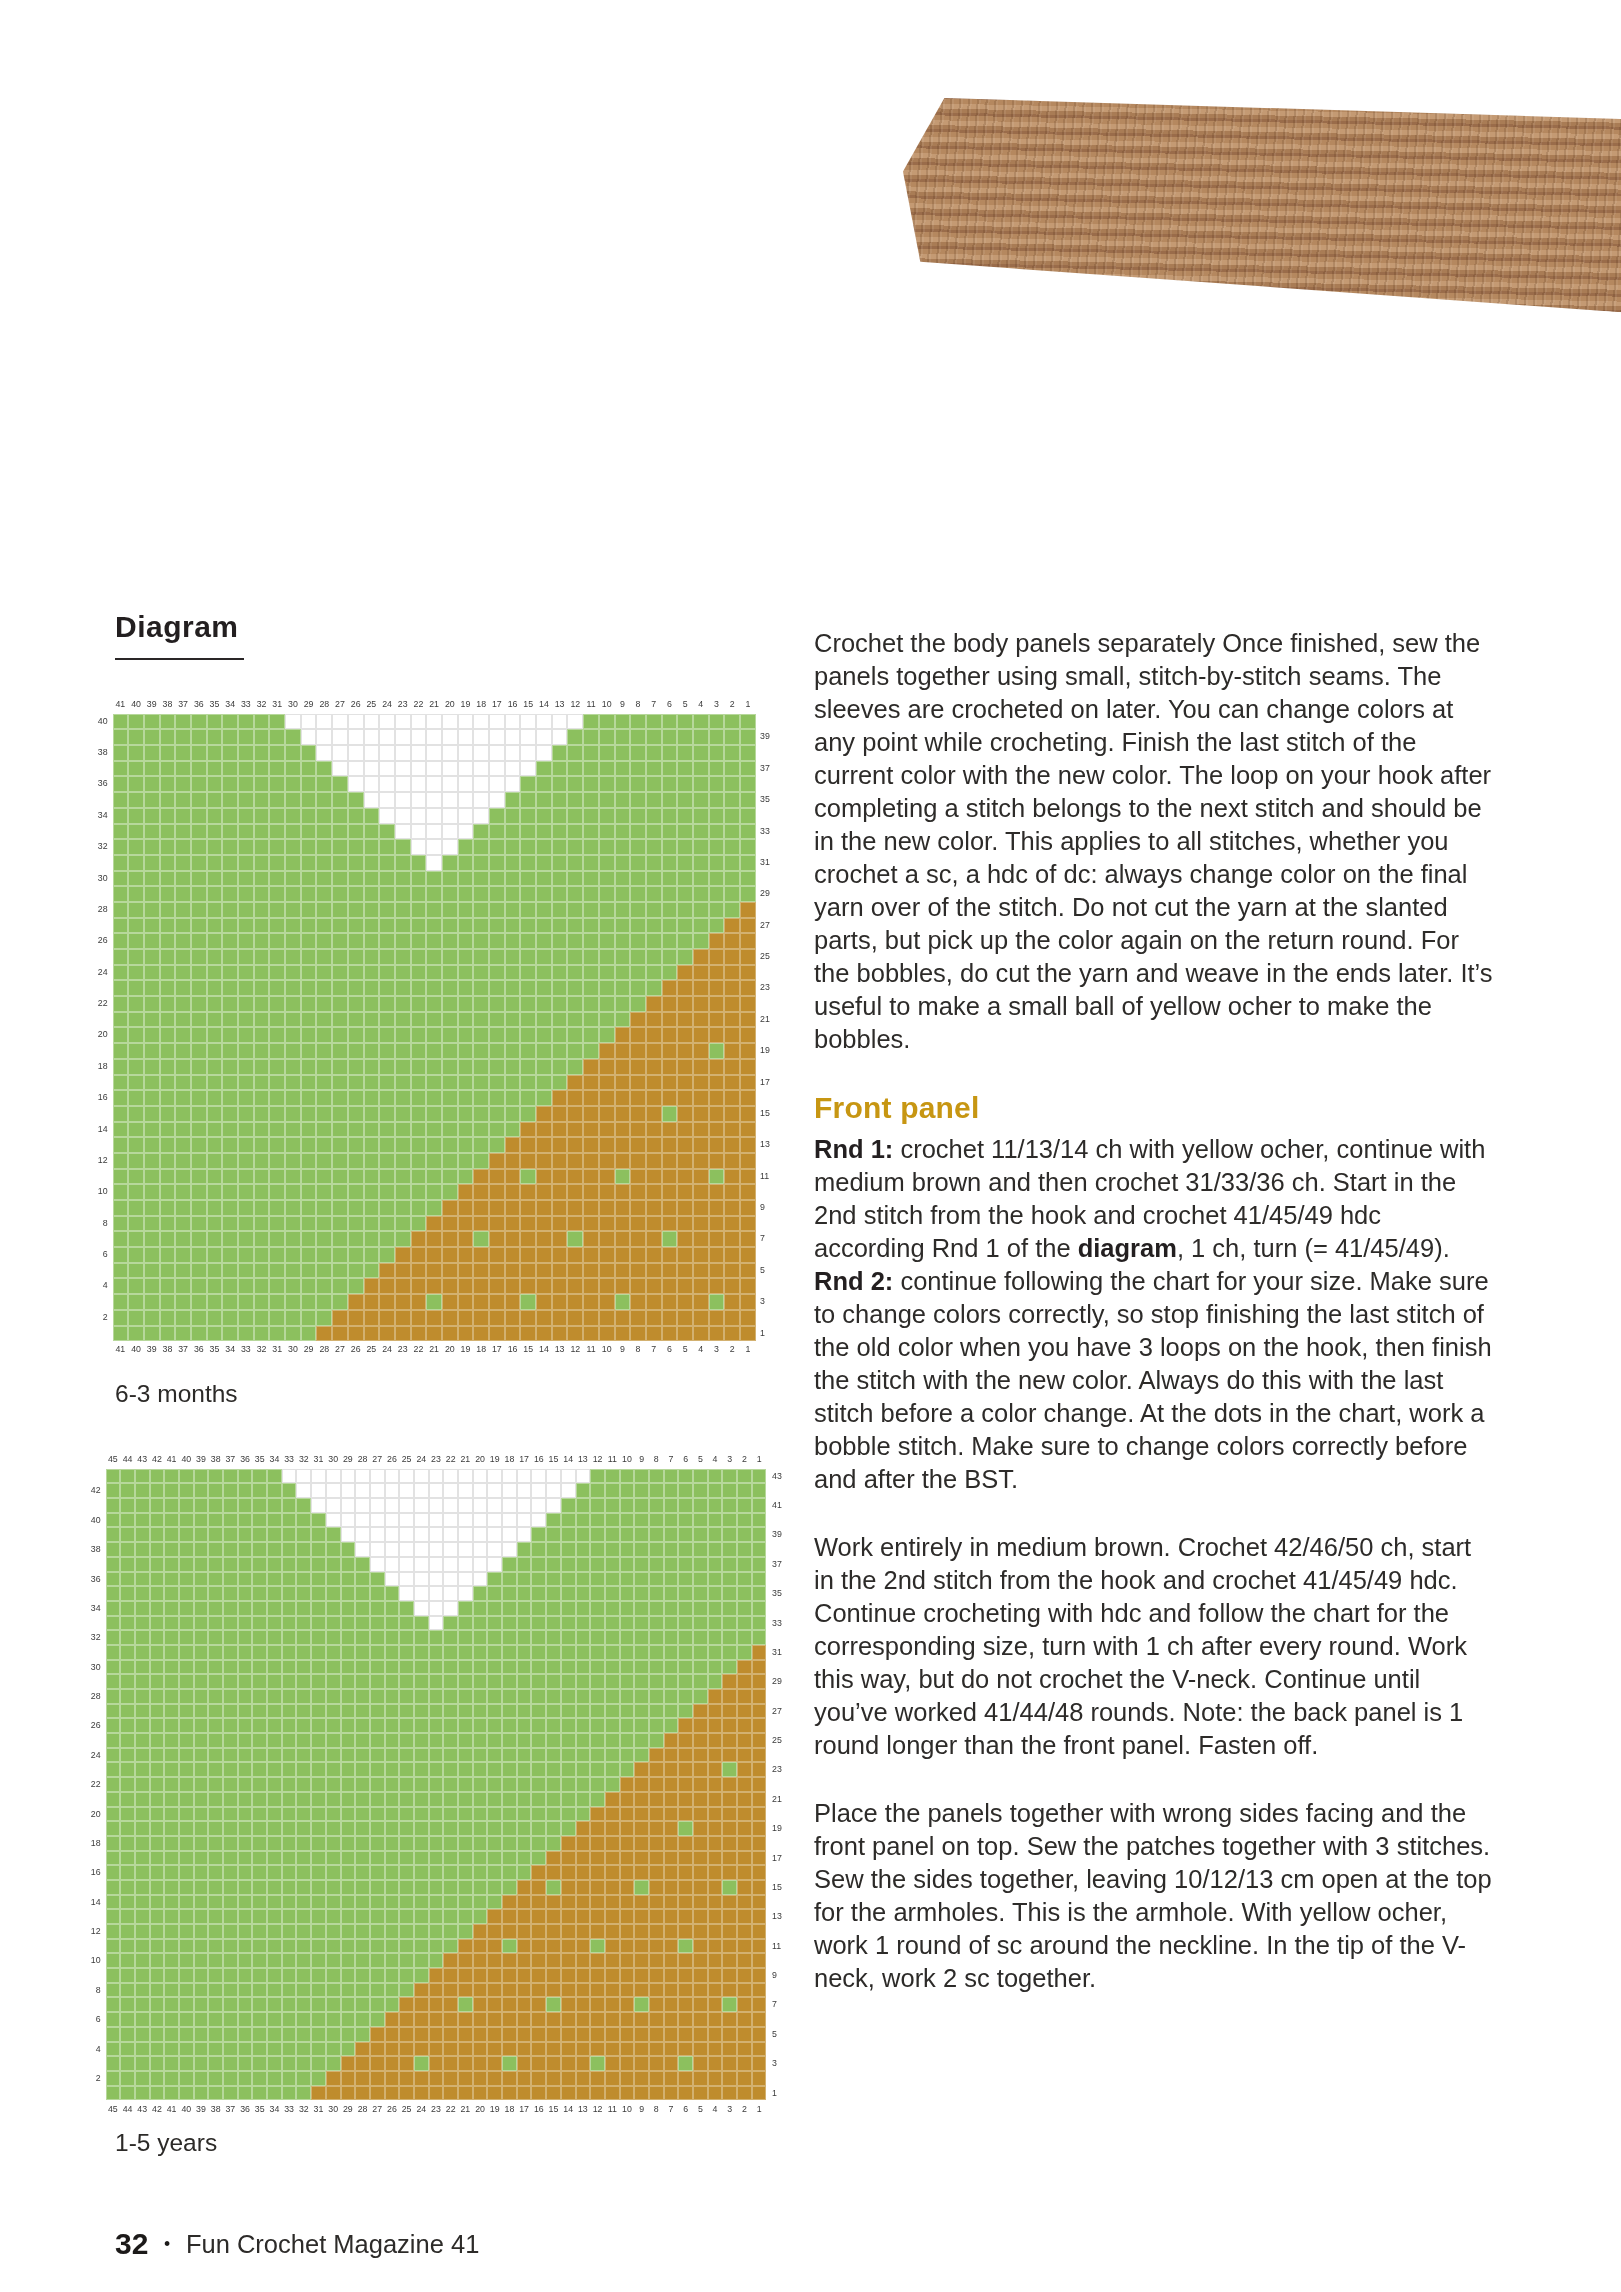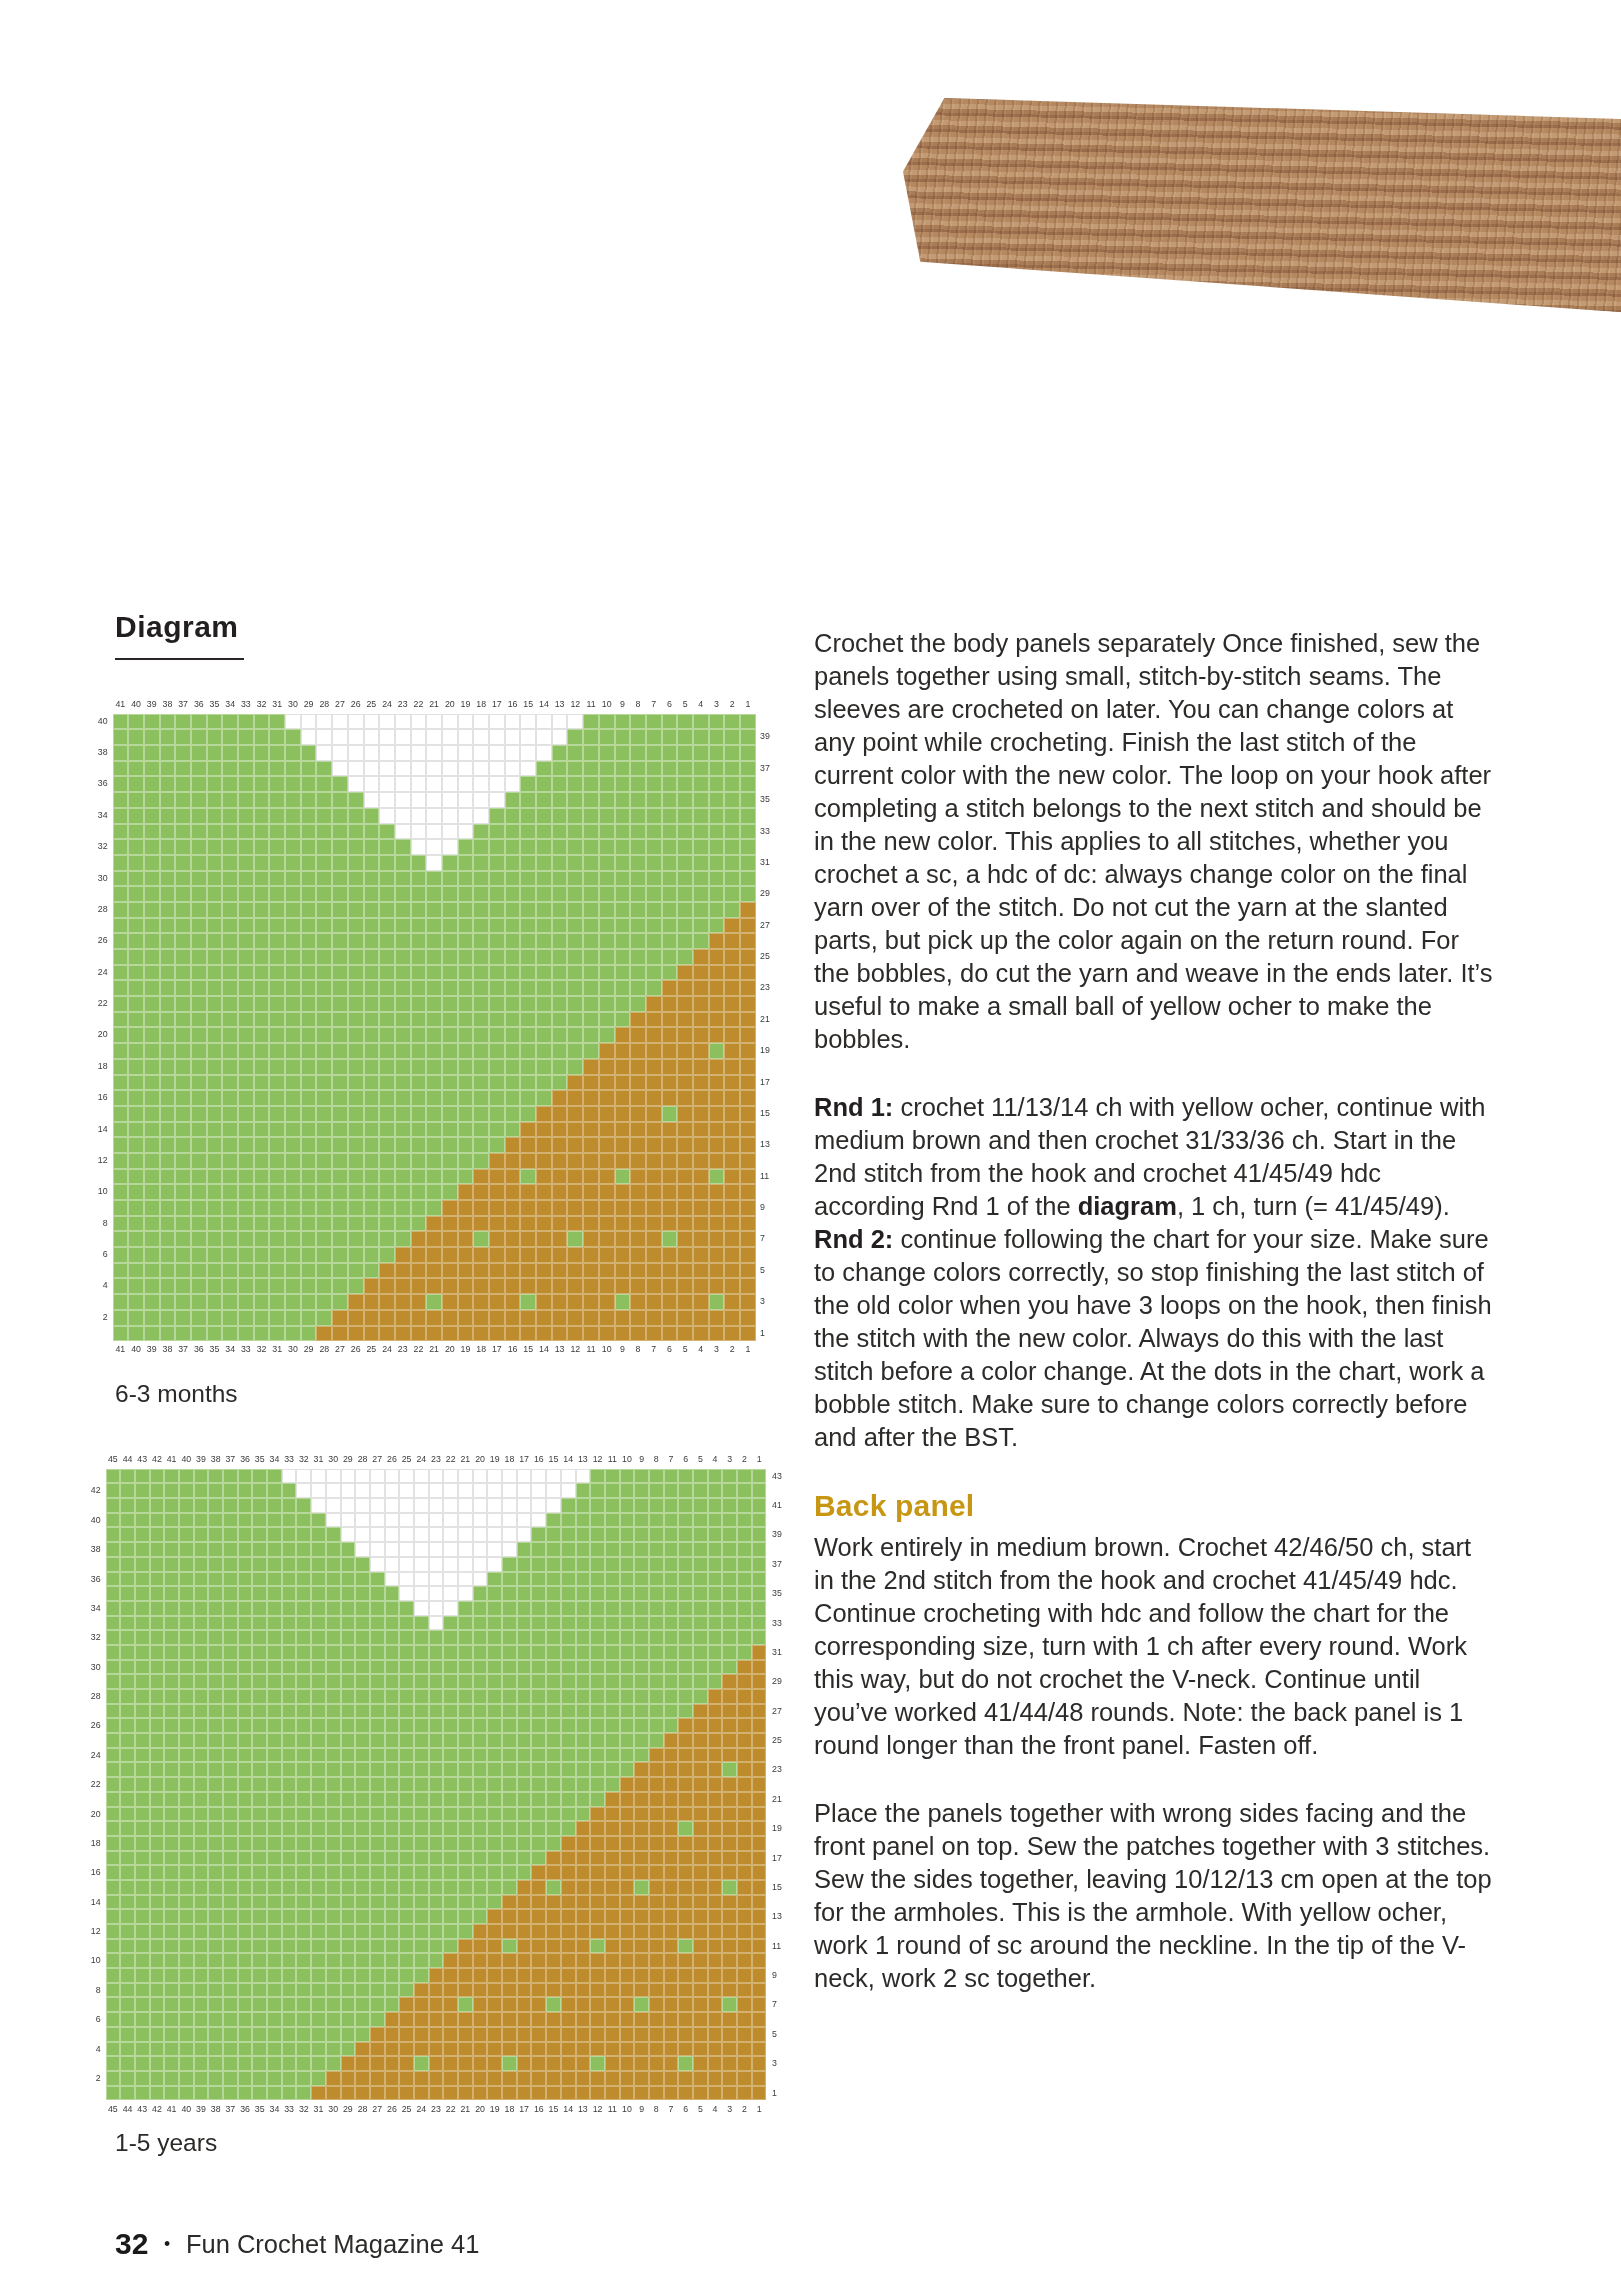--- a/index.html
+++ b/index.html
@@ -4030,25 +4030,25 @@
       <div class="cell ochre"></div>
     </div>
   </div>
 <div class="chart-caption" id="caption2">1-5 years</div>
 
 <div class="instructions">
   <section>
     <p><span>Crochet the body panels separately Once finished, sew the panels together using small, stitch-by-stitch seams. The sleeves are crocheted on later. You can change colors at any point while crocheting. Finish the last stitch of the current color with the new color. The loop on your hook after completing a stitch belongs to the next stitch and should be in the new color. This applies to all stitches, whether you crochet a sc, a hdc of dc: always change color on the final yarn over of the stitch. Do not cut the yarn at the slanted parts, but pick up the color again on the return round. For the bobbles, do cut the yarn and weave in the ends later. It’s useful to make a small ball of yellow ocher to make the bobbles.</span></p>
   </section>
   <section>
+    <h3>Front panel</h3>
     <p><strong>Rnd 1:</strong><span> crochet 11/13/14 ch with yellow ocher, continue with medium brown and then crochet 31/33/36 ch. Start in the 2nd stitch from the hook and crochet 41/45/49 hdc according Rnd 1 of the </span><strong>diagram</strong><span>, 1 ch, turn (= 41/45/49).</span></p>
     <p><strong>Rnd 2:</strong><span> continue following the chart for your size. Make sure to change colors correctly, so stop finishing the last stitch of the old color when you have 3 loops on the hook, then finish the stitch with the new color. Always do this with the last stitch before a color change. At the dots in the chart, work a bobble stitch. Make sure to change colors correctly before and after the BST.</span></p>
   </section>
   <section>
-    <h3>Back panel</h3>
     <p><span>Work entirely in medium brown. Crochet 42/46/50 ch, start in the 2nd stitch from the hook and crochet 41/45/49 hdc. Continue crocheting with hdc and follow the chart for the corresponding size, turn with 1 ch after every round. Work this way, but do not crochet the V-neck. Continue until you’ve worked 41/44/48 rounds. Note: the back panel is 1 round longer than the front panel. Fasten off.</span></p>
   </section>
   <section>
     <p><span>Place the panels together with wrong sides facing and the front panel on top. Sew the patches together with 3 stitches. Sew the sides together, leaving 10/12/13 cm open at the top for the armholes. This is the armhole. With yellow ocher, work 1 round of sc around the neckline. In the tip of the V-neck, work 2 sc together.</span></p>
   </section>
 </div>
 
 <div class="footer">
   <span class="page-num">32</span>
   <span class="bullet">•</span>

